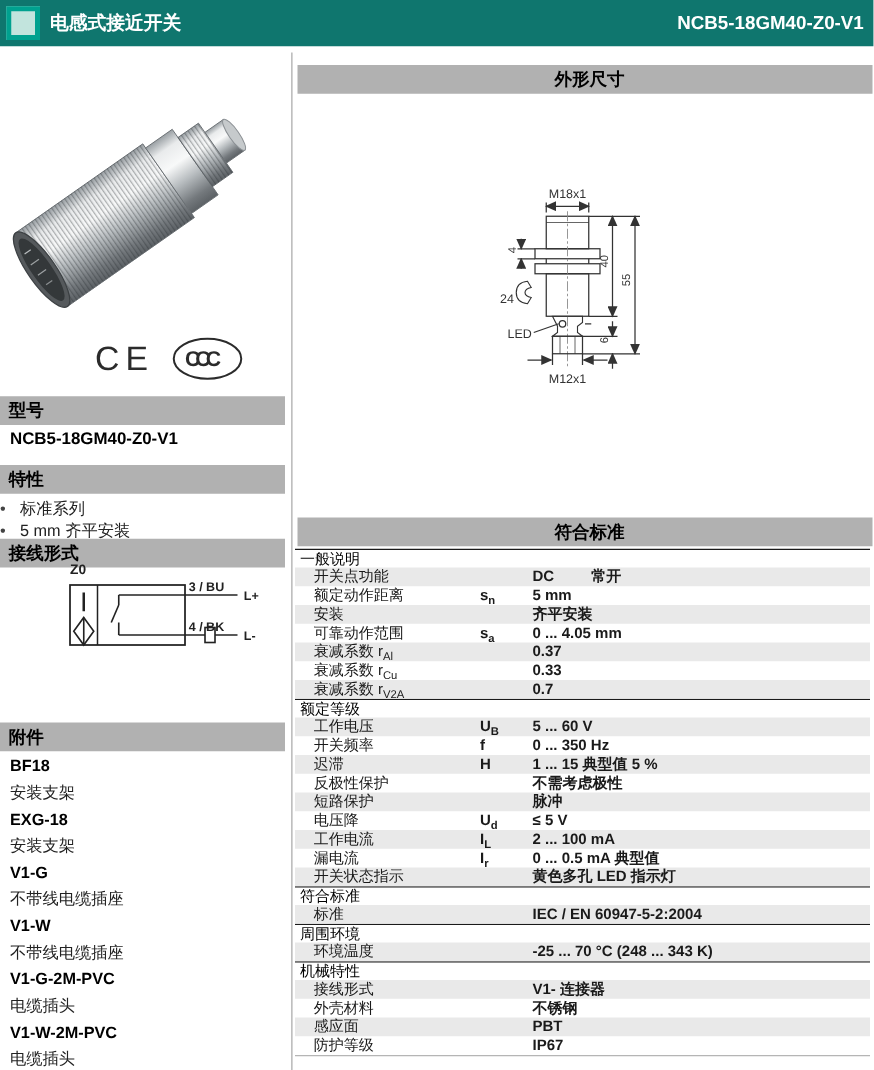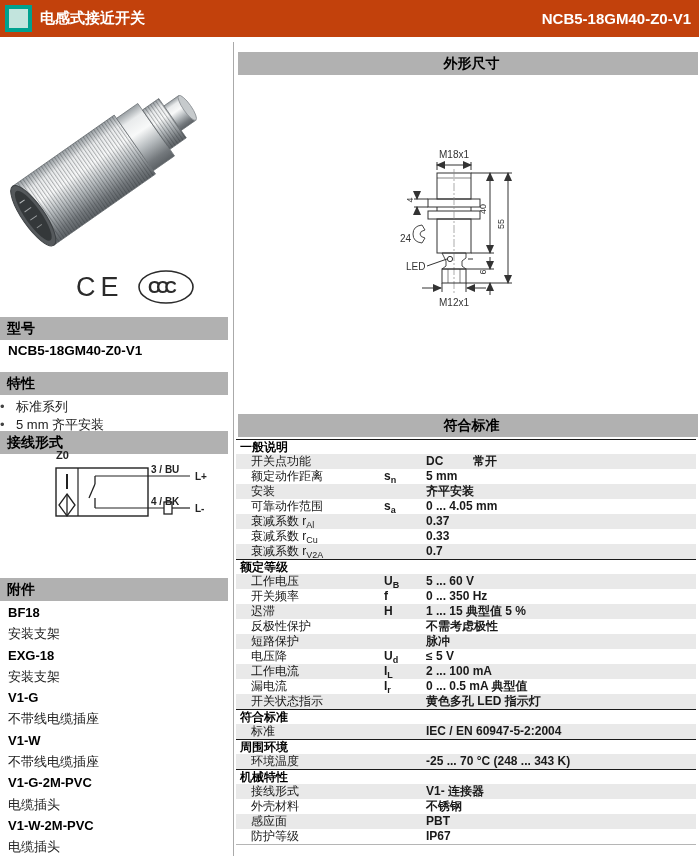--- a/index.html
+++ b/index.html
@@ -1,20 +1,20 @@
 <!DOCTYPE html>
 <html><head>
 <meta charset="utf-8">
 <style>
   * { margin:0; padding:0; box-sizing:border-box; }
   body { background:#fff; font-family:"Liberation Sans","DejaVu Sans",sans-serif; }
   #page { position:relative; width:699px; height:856px; background:#fff; overflow:hidden; }
 
   
-  .topbar { position:absolute; left:0; top:0; width:699px; height:37px; background:#c2410c;
+  .topbar { position:absolute; left:0; top:0; width:699px; height:37px; background:#0f766e;
             display:flex; align-items:center; }
   .topbar .sq { width:27px; height:27px; margin-left:5px; background:#c2e4dd; border:4px solid #00a18f; }
   .topbar .ttl { color:#fff; font-weight:bold; font-size:15px; margin-left:8px; }
   .topbar .mdl { color:#fff; font-weight:bold; font-size:15px; margin-left:auto; margin-right:8px; }
 
   .vdivider { position:absolute; left:233px; top:42px; width:1px; height:814px; background:#aaa; }
 
   .leftcol  { position:absolute; left:0;   top:42px; width:233px; height:814px; }
   .rightcol { position:absolute; left:234px; top:42px; width:465px; height:814px; }
 
@@ -28,21 +28,21 @@
   .model-val { font-weight:bold; font-size:13.5px; padding-left:8px; }
   .feat-line { font-size:13px; line-height:17.5px; color:#222; }
   .feat-line .blt { display:inline-block; width:16px; color:#444; }
 
   .acc-list { padding-left:8px; }
   .acc-name { font-weight:bold; font-size:13px; height:21.3px; line-height:21.3px; }
   .acc-desc { font-size:13px; height:21.3px; line-height:21.3px; color:#222; }
 
   
   .tech-table { position:absolute; left:2px; top:397px; width:460px; border-bottom:1px solid #b5b5b5; }
-  .grp-row { height:15px; line-height:15px; font-size:12px; font-weight:bold; color:#000;
+  .grp-row { height:15px; line-height:15px; font-size:12px; font-weight:normal; color:#000;
              border-top:1px solid #1a1a1a; padding-left:4px; }
   .spec-row { position:relative; height:15px; line-height:15px; font-size:12px; color:#1a1a1a; }
   .spec-row.alt { background:#e9e9e9; }
   .spec-row .lbl  { position:absolute; left:15px; white-space:nowrap; }
   .spec-row .sym  { position:absolute; left:148px; font-weight:bold; }
   .spec-row .val  { position:absolute; left:190px; font-weight:bold; white-space:nowrap; }
   .spec-row .val2 { position:absolute; left:237px; font-weight:bold; }
   .spec-row sub, .grp-row sub { font-size:9px; }
 
   svg text { font-family:"Liberation Sans","DejaVu Sans",sans-serif; }

